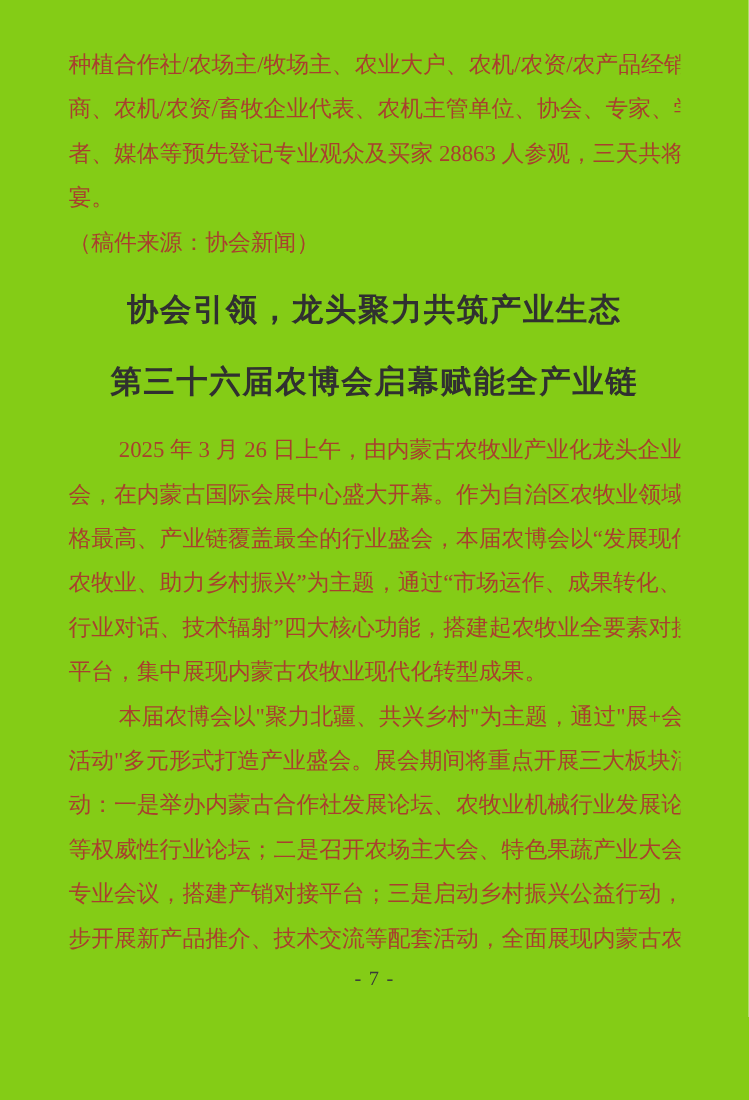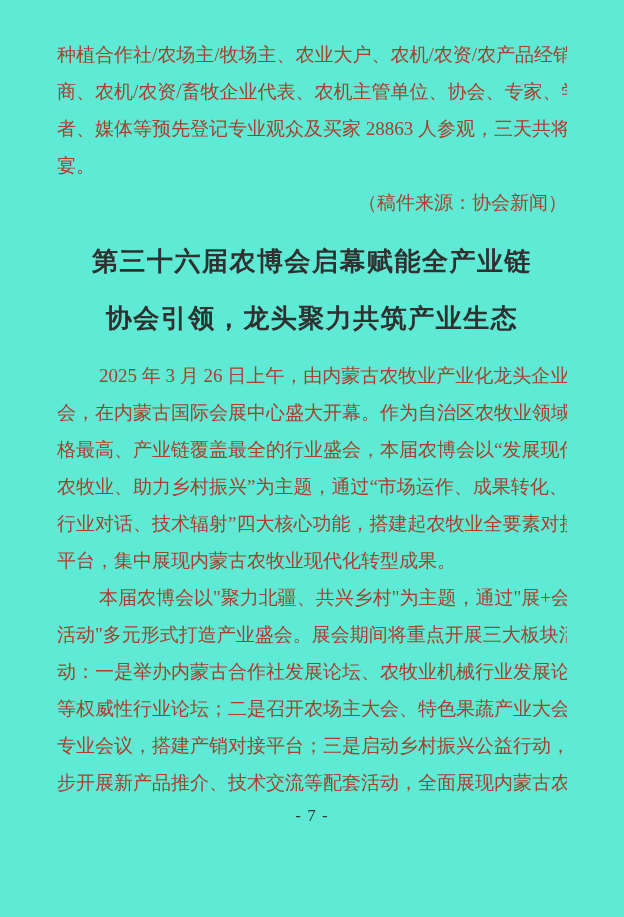--- a/index.html
+++ b/index.html
@@ -1,21 +1,21 @@
 <!DOCTYPE html>
 <html><head>
 <meta charset="utf-8">
 <style>
   html, body { margin: 0; padding: 0; background: #ffffff; }
   .page {
     position: relative;
     width: 624px;
     height: 917px;
     margin: 0 auto;
-    background: #5eead4;
+    background: #84cc16;
     box-sizing: border-box;
     padding: 36px 57px 0 57px;
     font-family: "Liberation Serif", "DejaVu Serif", serif;
     overflow: hidden;
   }
   .para { margin: 0; }
   .line {
     height: 37px;
     line-height: 37px;
     font-size: 19px;
@@ -25,21 +25,21 @@
   .line.just {
     text-align: justify;
     text-align-last: justify;
   }
   .line.ind { text-indent: 42px; }
   .body-red { color: #a8402e; }
   .source-line {
     height: 37px;
     line-height: 37px;
     font-size: 19px;
-    text-align: right;
+    text-align: left;
     color: #a8402e;
   }
   .heading {
     font-family: "Liberation Sans", "DejaVu Sans", sans-serif;
     font-weight: 700;
     color: #303030;
     font-size: 26px;
     letter-spacing: 1.5px;
     text-align: center;
     height: 40px;
@@ -67,23 +67,23 @@
 
   <div class="para body-red">
       <div class="line just">种植合作社/农场主/牧场主、农业大户、农机/农资/农产品经销</div>
       <div class="line just">商、农机/农资/畜牧企业代表、农机主管单位、协会、专家、学</div>
       <div class="line just">者、媒体等预先登记专业观众及买家 28863 人参观，三天共将吸</div>
       <div class="line">宴。</div>
     </div>
 
   <div class="source-line">（稿件来源：协会新闻）</div>
 
+  <div class="heading heading-1">协会引领，龙头聚力共筑产业生态</div>
+
   <div class="heading heading-2">第三十六届农博会启幕赋能全产业链</div>
-
-  <div class="heading heading-1">协会引领，龙头聚力共筑产业生态</div>
 
   <div class="para body-red para-2">
       <div class="line just ind">2025 年 3 月 26 日上午，由内蒙古农牧业产业化龙头企业协</div>
       <div class="line just">会，在内蒙古国际会展中心盛大开幕。作为自治区农牧业领域规</div>
       <div class="line just">格最高、产业链覆盖最全的行业盛会，本届农博会以“发展现代</div>
       <div class="line just">农牧业、助力乡村振兴”为主题，通过“市场运作、成果转化、</div>
       <div class="line just">行业对话、技术辐射”四大核心功能，搭建起农牧业全要素对接</div>
       <div class="line">平台，集中展现内蒙古农牧业现代化转型成果。</div>
     </div>
 

